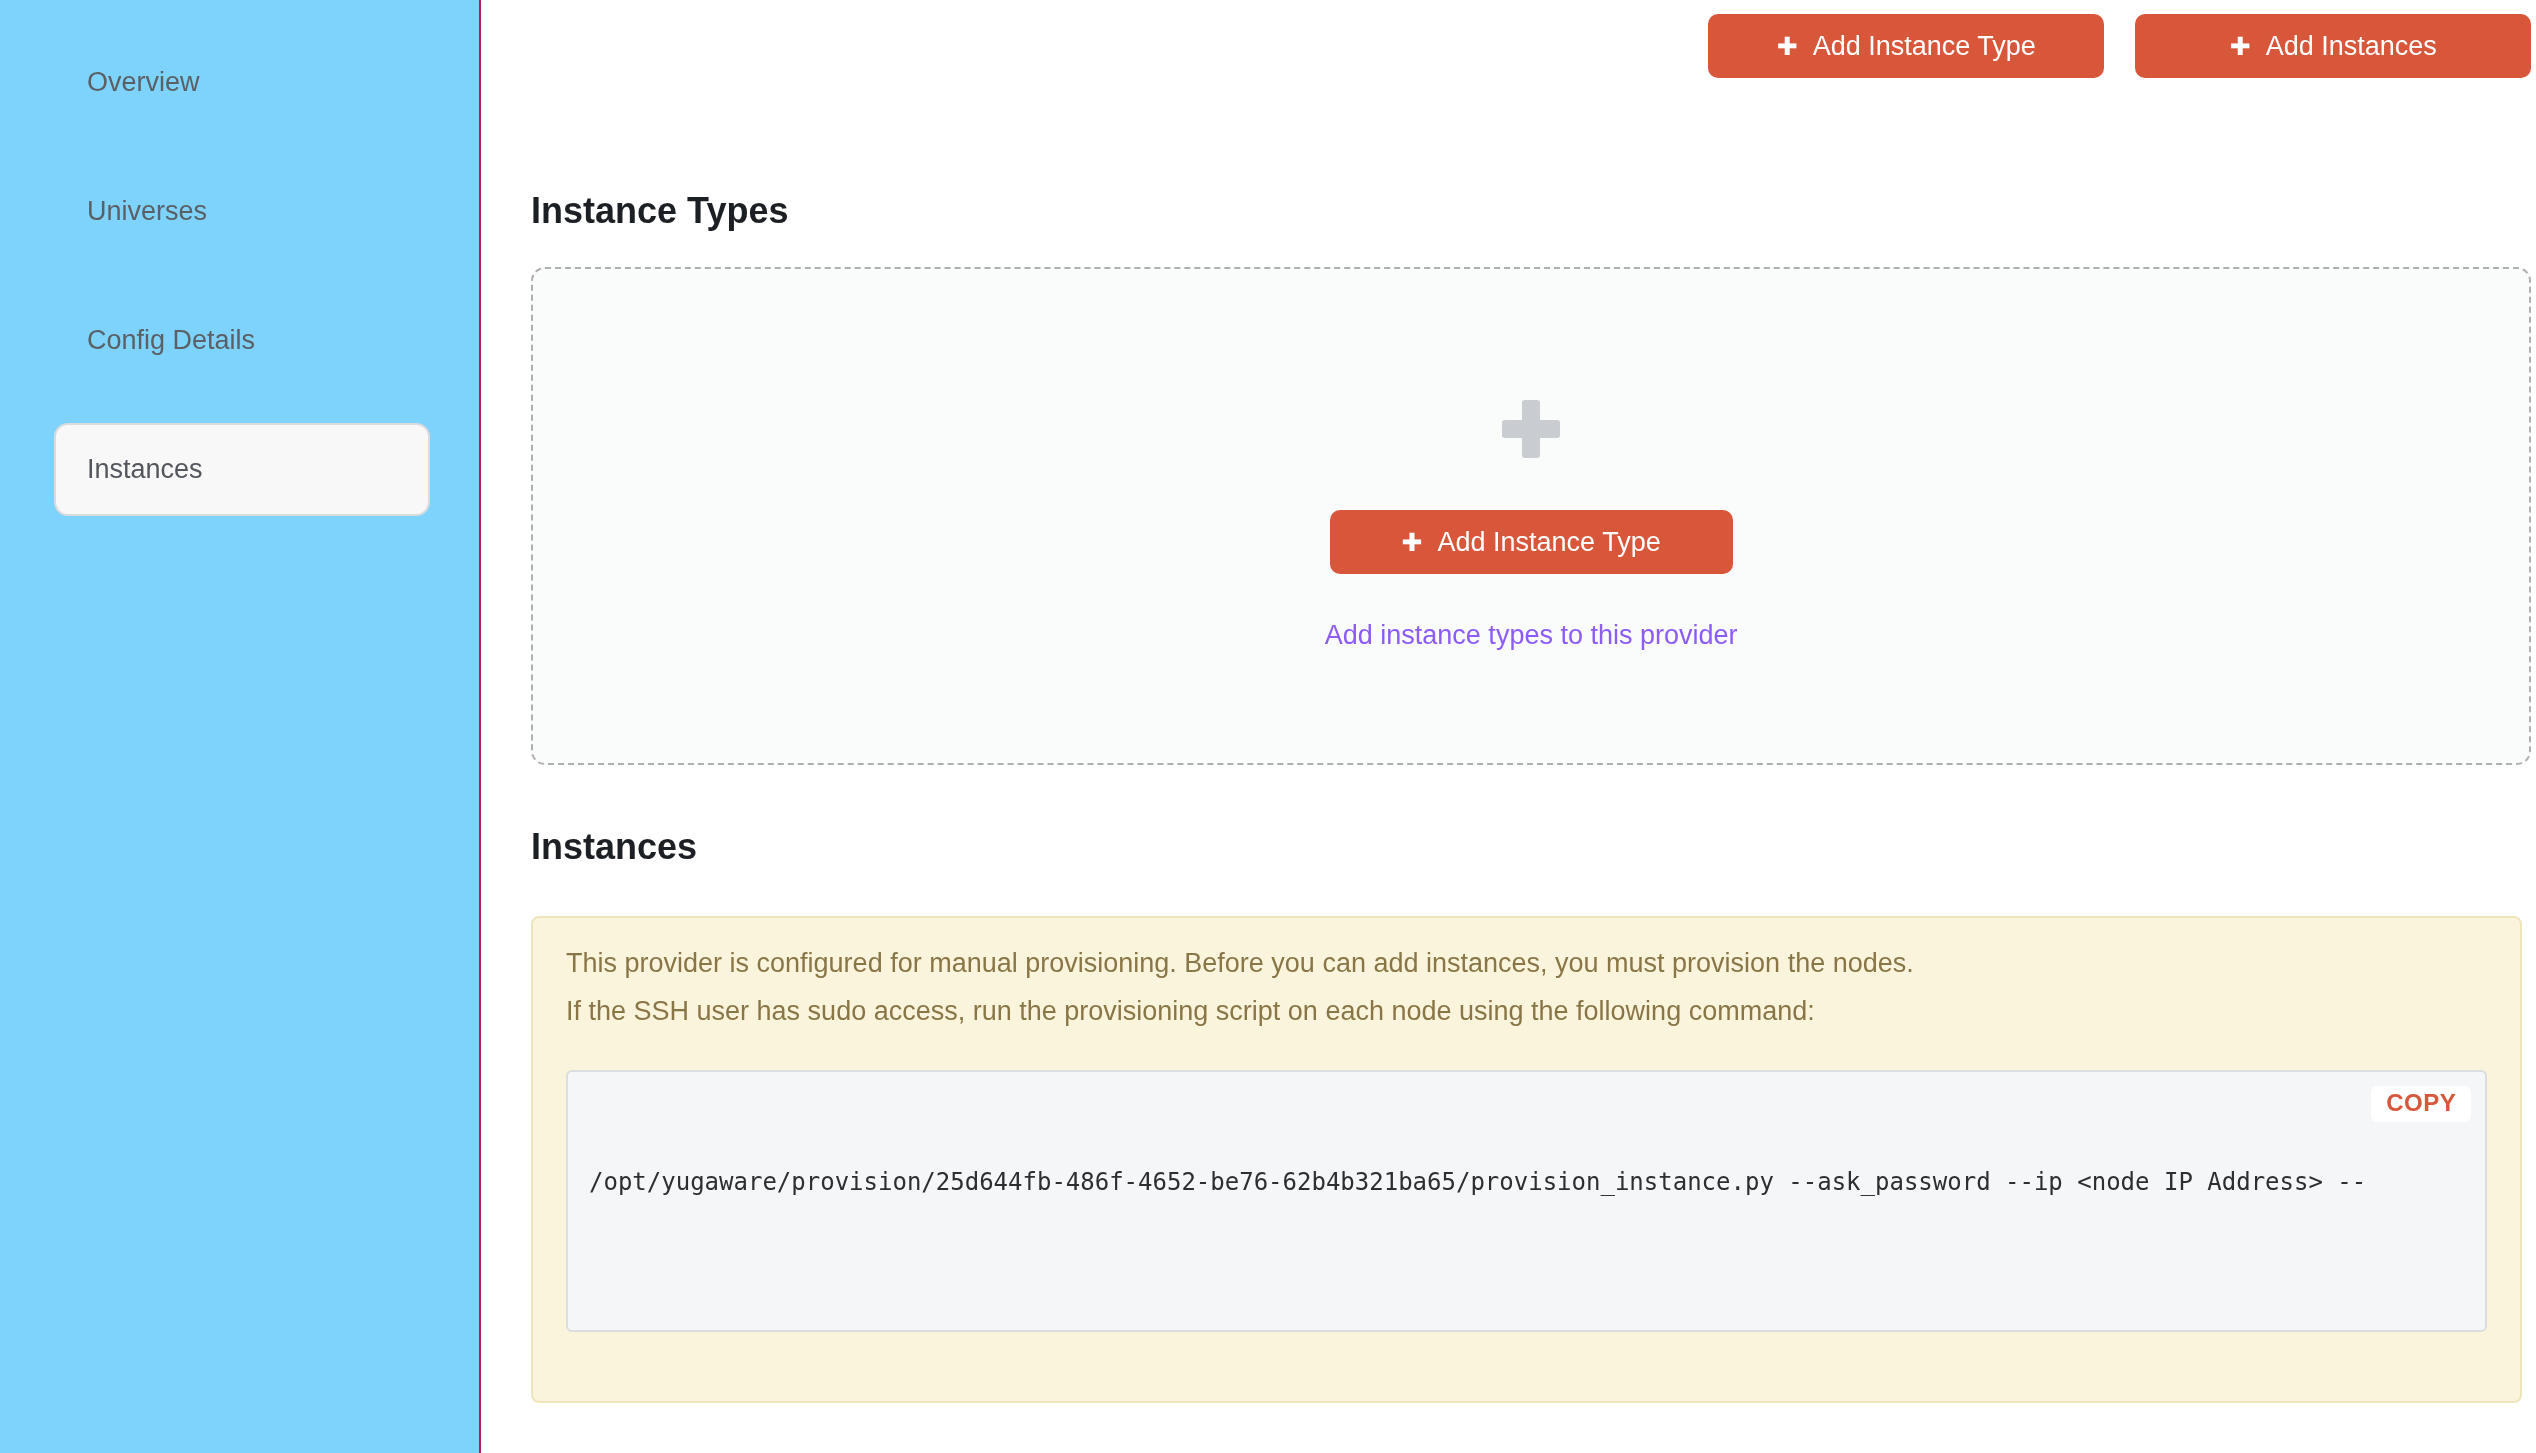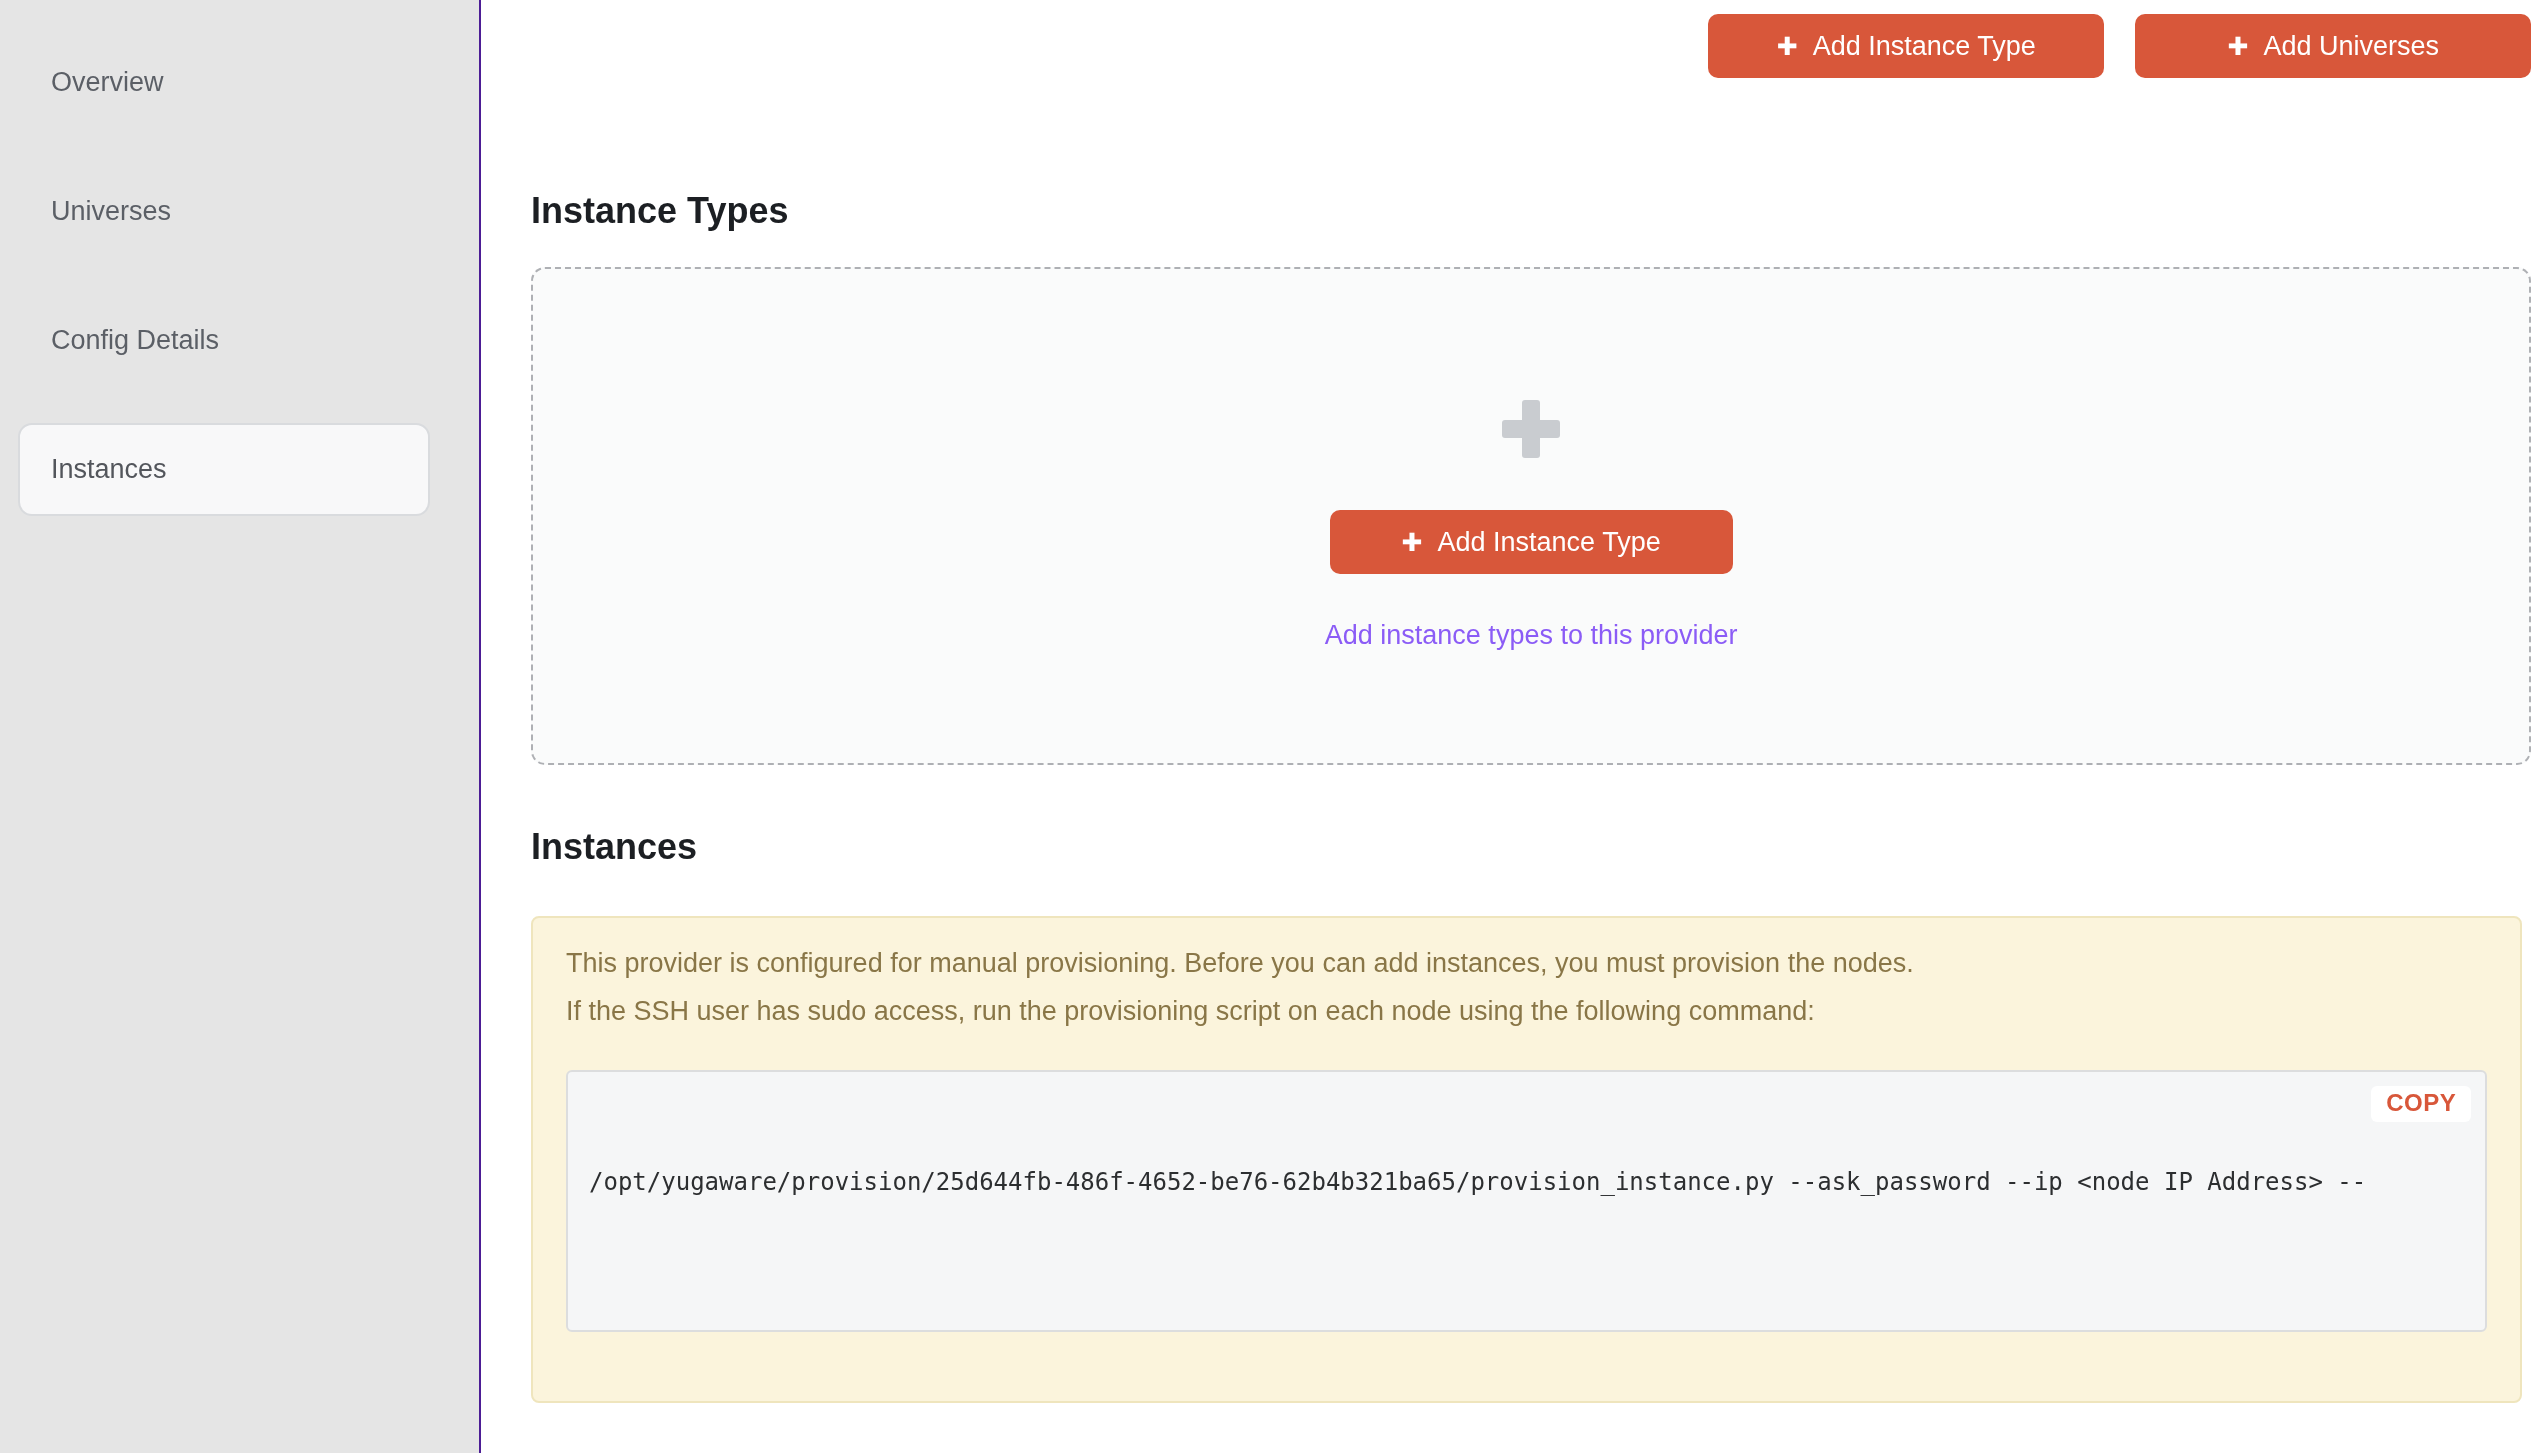--- a/index.html
+++ b/index.html
@@ -9,23 +9,24 @@
     background:#ffffff;
     font-family:"Liberation Sans", sans-serif;
     display:flex;
     overflow:hidden;
     color:#2e3338;
   }
 
   
   aside.sidebar {
     width:481px; min-width:481px; height:100%;
-    background:#e5e5e5;
-    border-right:2px solid #4c1d95;
+    background:#7dd3fc;
+    border-right:2px solid #be185d;
     padding-top:36px;
+    padding-left:36px;
   }
   .side-item {
     height:93px;
     margin:0 49px 36px 18px;
     display:flex; align-items:center;
     padding-left:31px;
     border:2px solid transparent;
     border-radius:14px;
     font-size:27px;
     color:#5b5f66;
@@ -155,21 +156,21 @@
 
 <main class="content">
 
   <div class="topbar">
     <button class="btn-primary">
       <span class="btn-plus">✚</span>
       <span>Add Instance Type</span>
     </button>
     <button class="btn-primary">
       <span class="btn-plus">✚</span>
-      <span>Add Universes</span>
+      <span>Add Instances</span>
     </button>
   </div>
 
   <h2 class="section-title" id="instance-types-title">Instance Types</h2>
 
   <div class="empty-box">
     <div class="plus-icon"></div>
     <button class="btn-primary">
       <span class="btn-plus">✚</span>
       <span>Add Instance Type</span>

